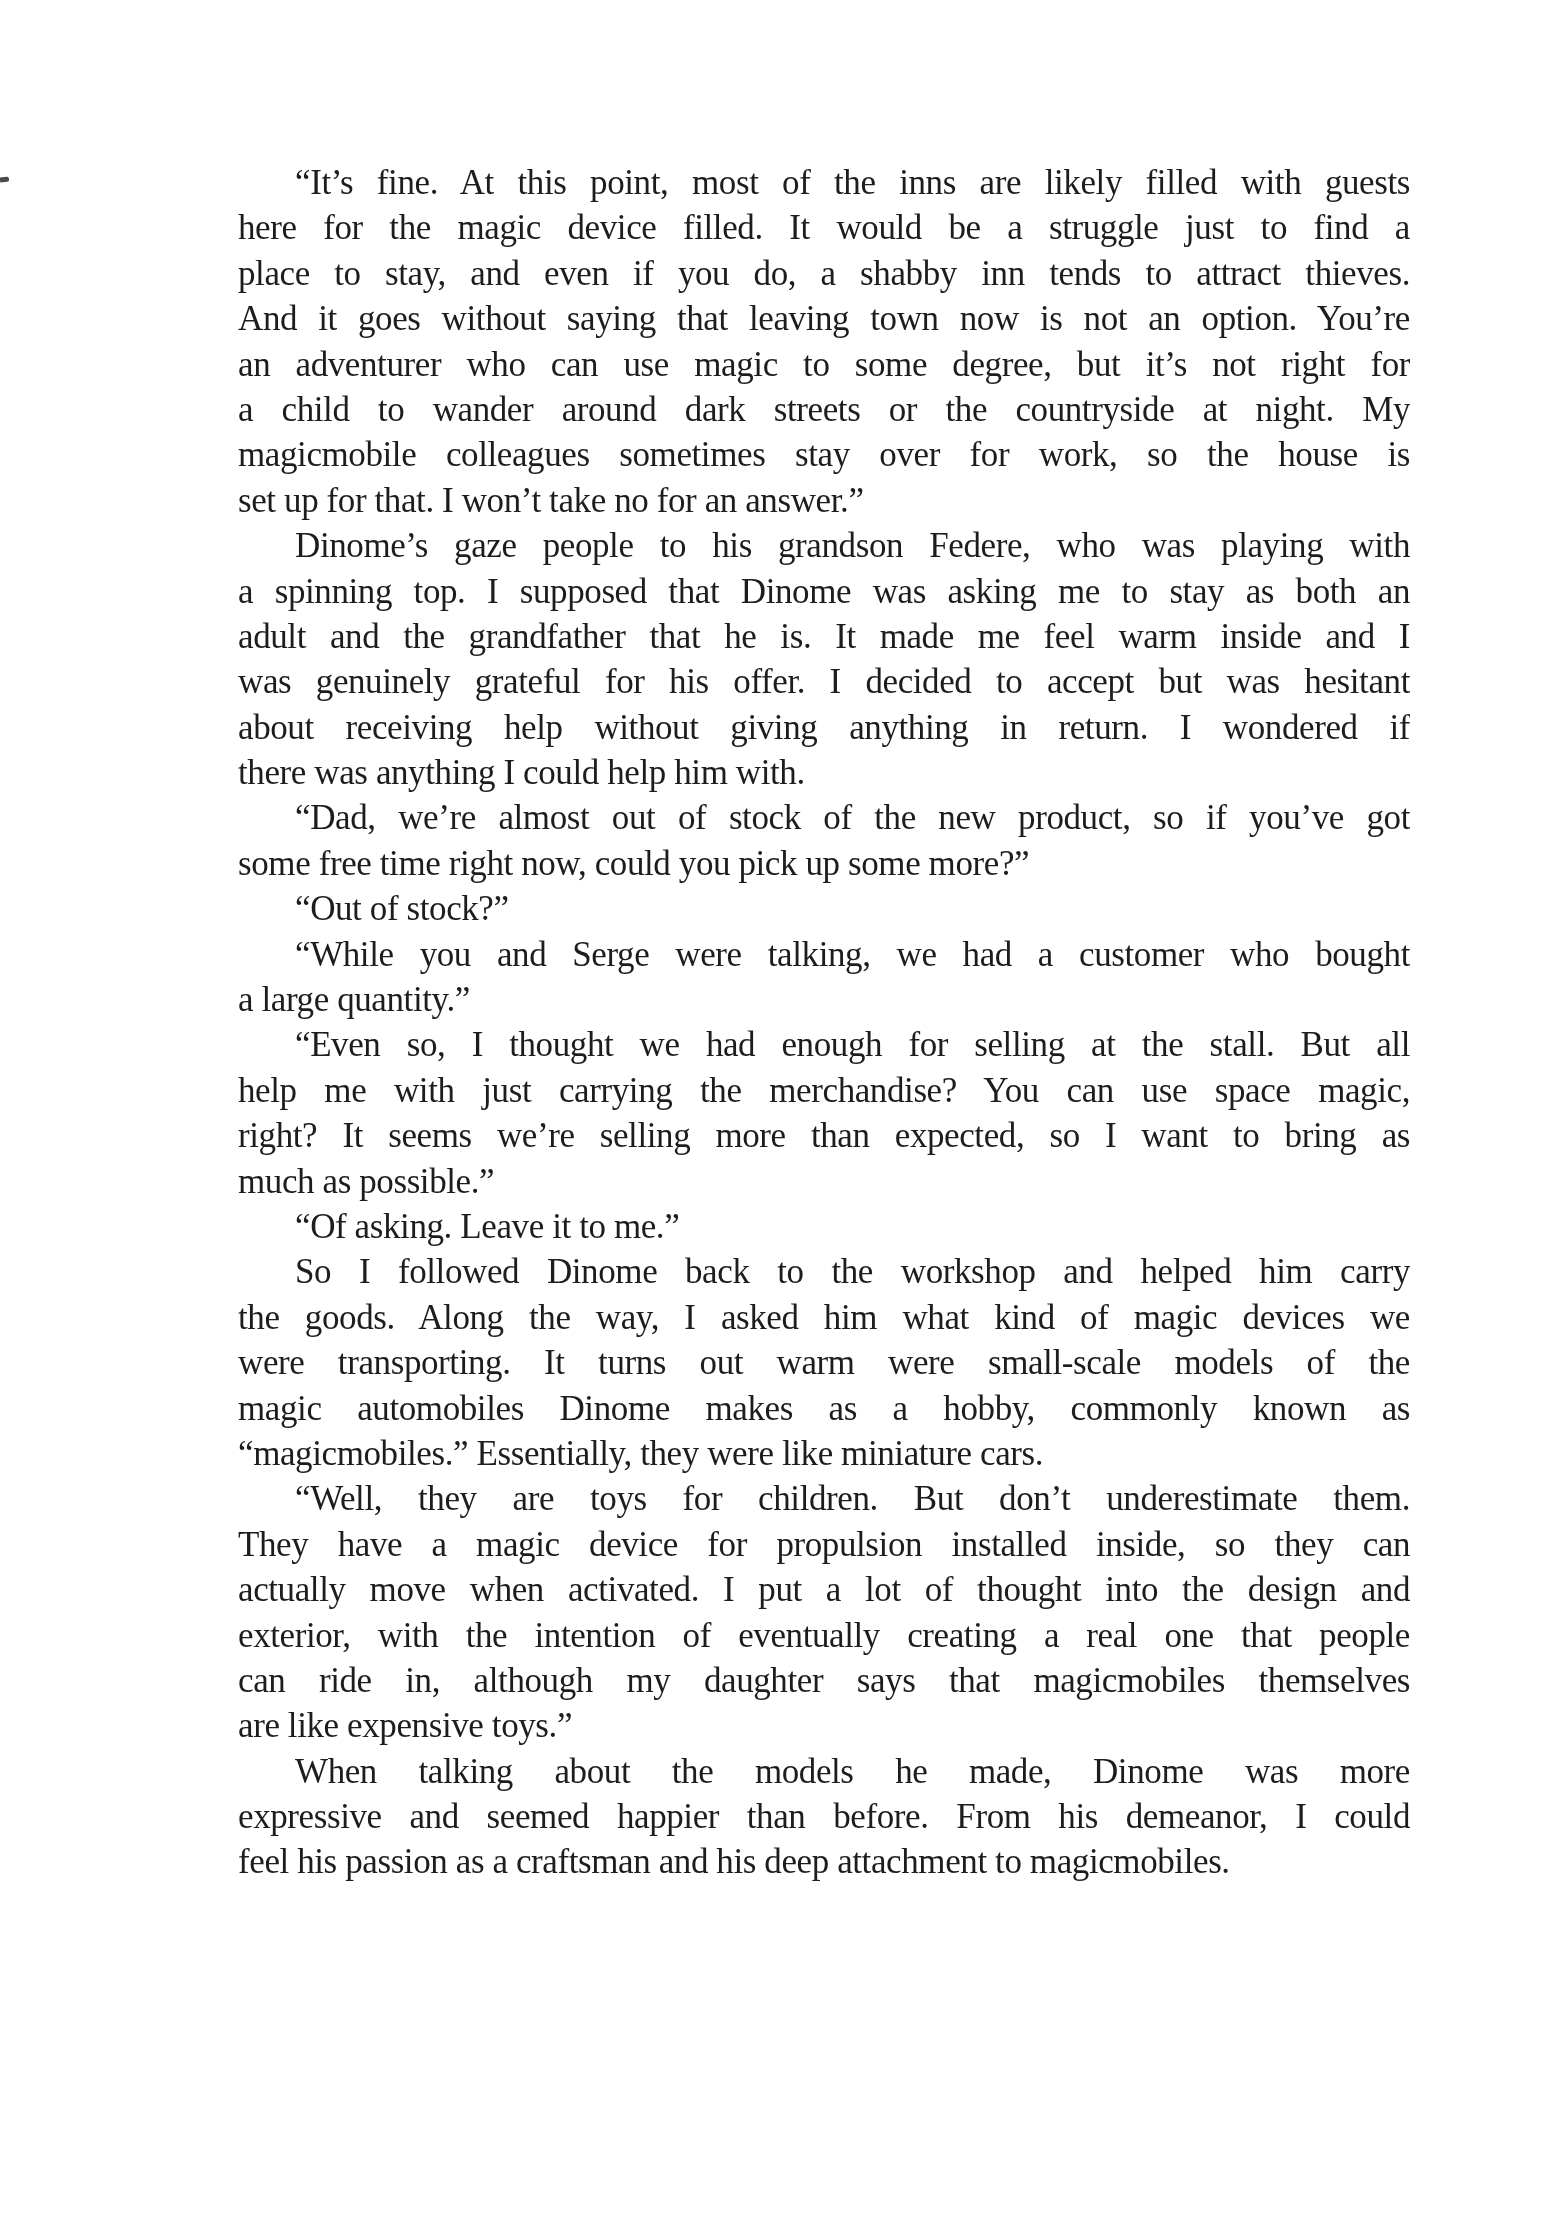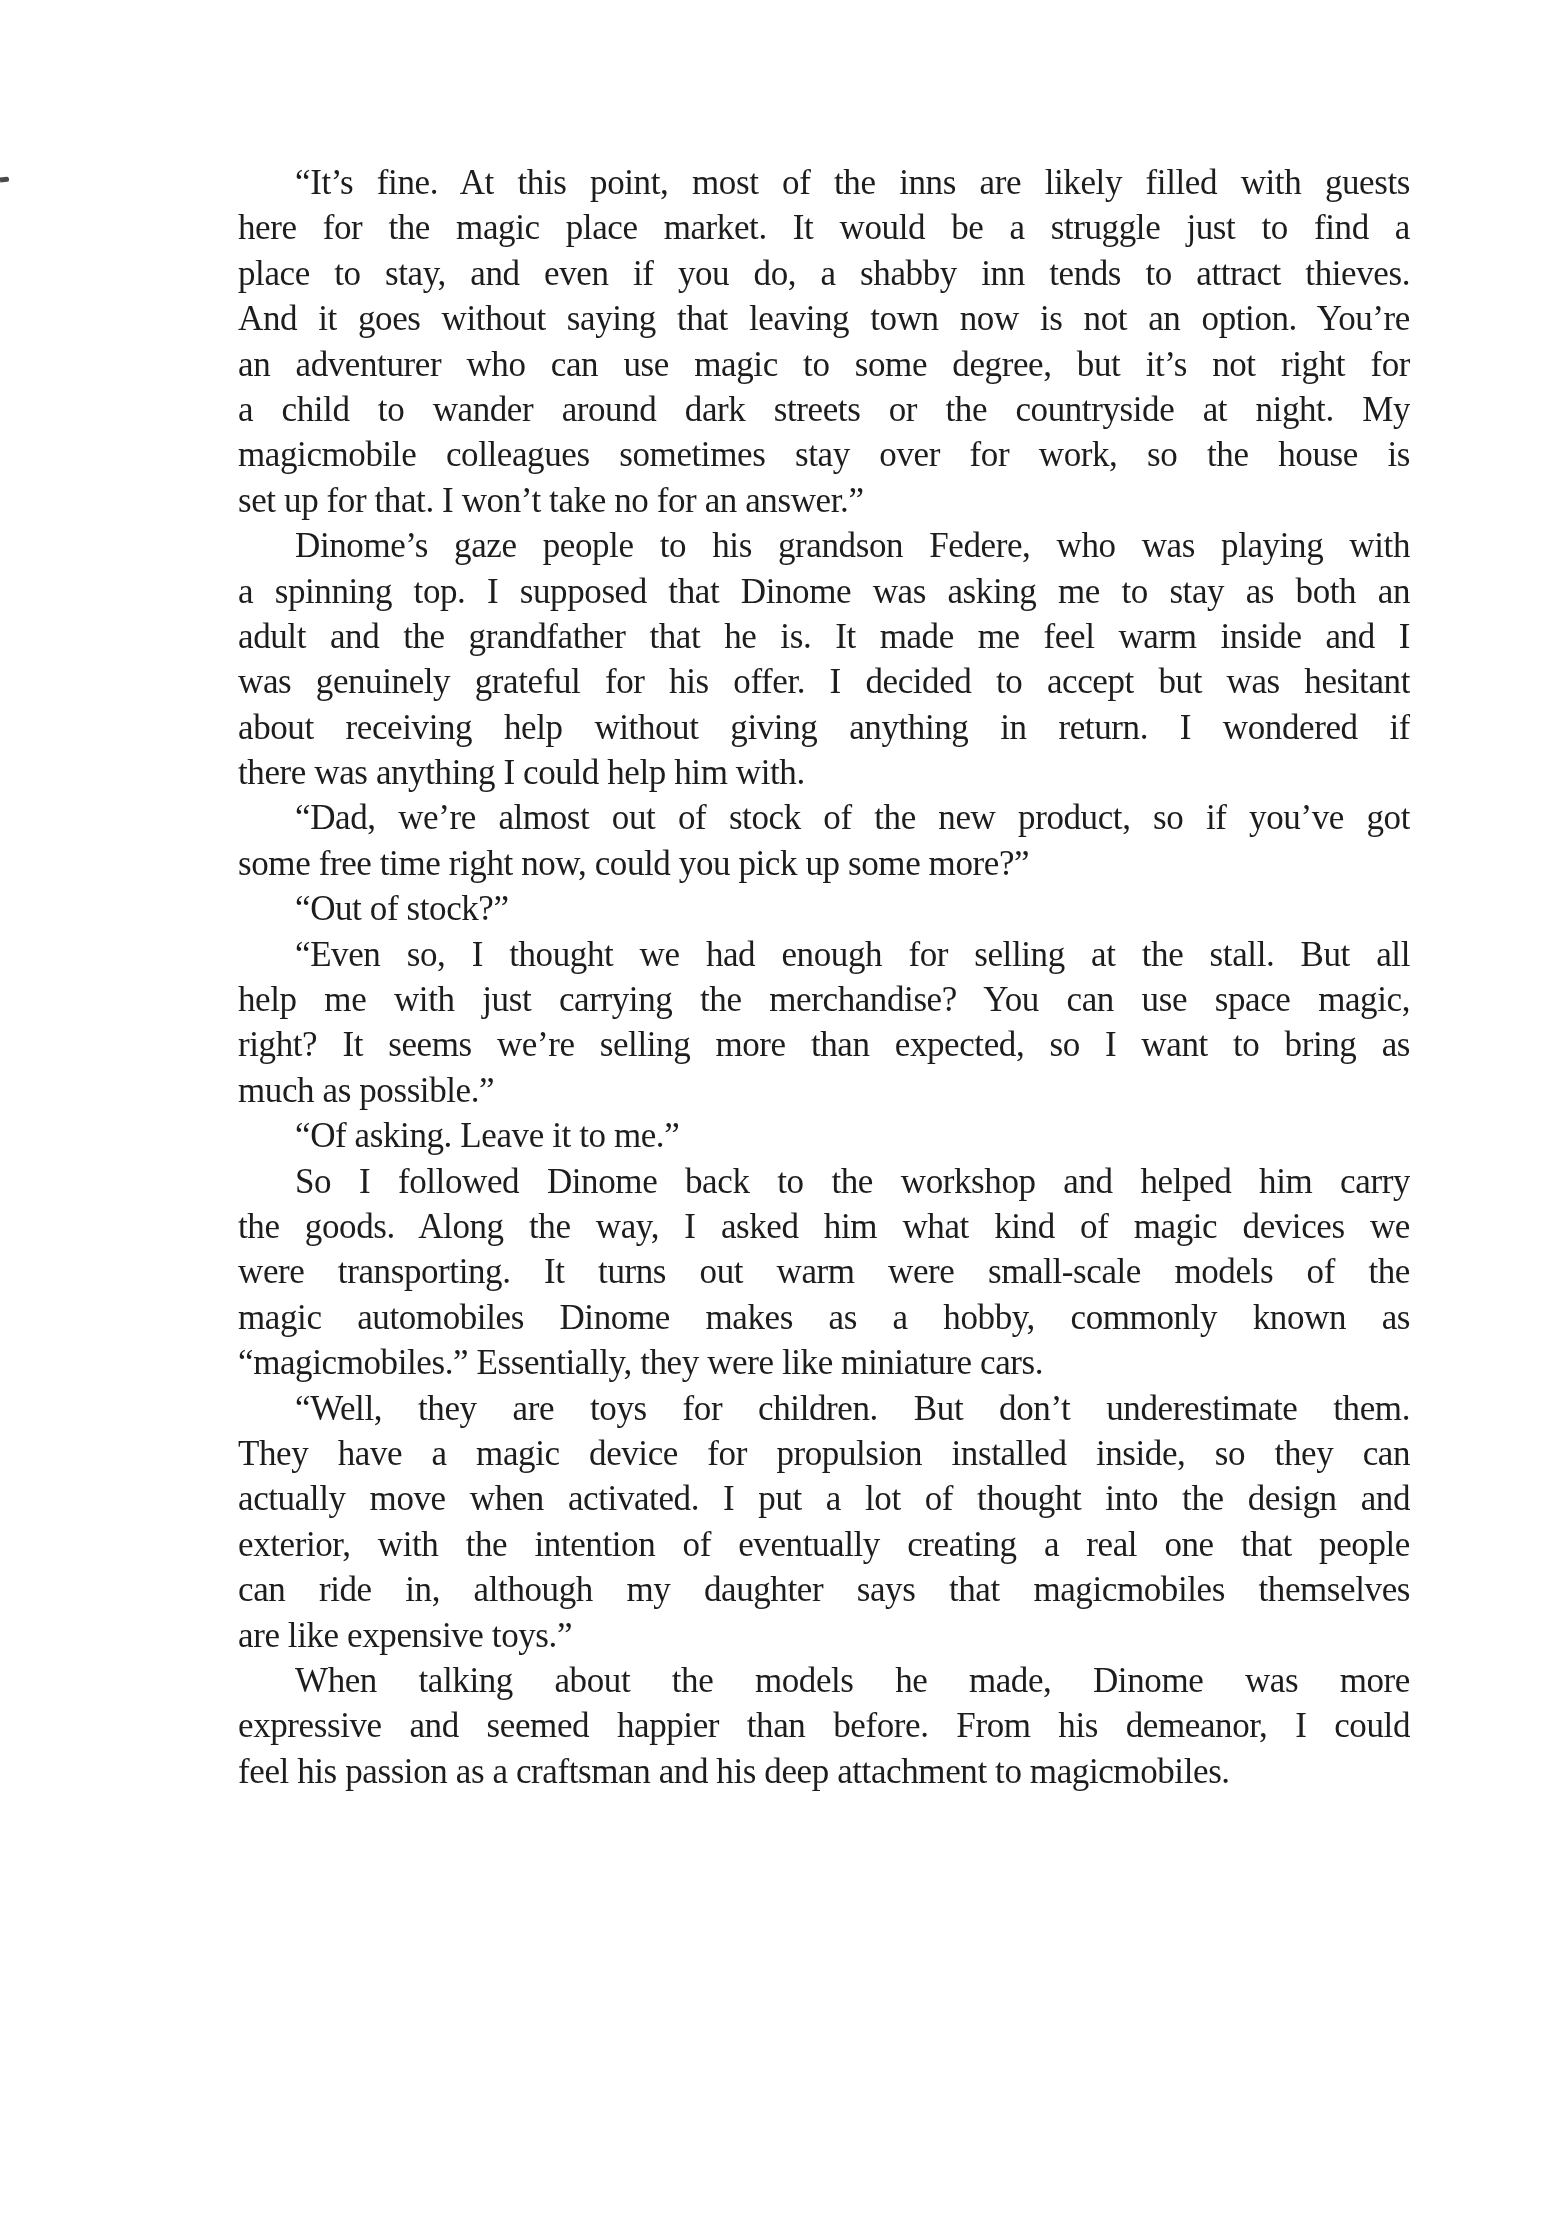--- a/index.html
+++ b/index.html
@@ -60,21 +60,21 @@
   }
 </style>
 </head>
 <body>
 
 <div class="page">
   <div class="edge-artifact"></div>
   <div class="text-block">
       <div class="paragraph">
         <div class="line indent">“It’s fine. At this point, most of the inns are likely filled with guests</div>
-        <div class="line">here for the magic place market. It would be a struggle just to find a</div>
+        <div class="line">here for the magic device filled. It would be a struggle just to find a</div>
         <div class="line">place to stay, and even if you do, a shabby inn tends to attract thieves.</div>
         <div class="line">And it goes without saying that leaving town now is not an option. You’re</div>
         <div class="line">an adventurer who can use magic to some degree, but it’s not right for</div>
         <div class="line">a child to wander around dark streets or the countryside at night. My</div>
         <div class="line">magicmobile colleagues sometimes stay over for work, so the house is</div>
         <div class="line last">set up for that. I won’t take no for an answer.”</div>
       </div>
       <div class="paragraph">
         <div class="line indent">Dinome’s gaze people to his grandson Federe, who was playing with</div>
         <div class="line">a spinning top. I supposed that Dinome was asking me to stay as both an</div>
@@ -82,20 +82,24 @@
         <div class="line">was genuinely grateful for his offer. I decided to accept but was hesitant</div>
         <div class="line">about receiving help without giving anything in return. I wondered if</div>
         <div class="line last">there was anything I could help him with.</div>
       </div>
       <div class="paragraph">
         <div class="line indent">“Dad, we’re almost out of stock of the new product, so if you’ve got</div>
         <div class="line last">some free time right now, could you pick up some more?”</div>
       </div>
       <div class="paragraph">
         <div class="line indent last">“Out of stock?”</div>
+      </div>
+      <div class="paragraph">
+        <div class="line indent">“While you and Serge were talking, we had a customer who bought</div>
+        <div class="line last">a large quantity.”</div>
       </div>
       <div class="paragraph">
         <div class="line indent">“Even so, I thought we had enough for selling at the stall. But all</div>
         <div class="line">help me with just carrying the merchandise? You can use space magic,</div>
         <div class="line">right? It seems we’re selling more than expected, so I want to bring as</div>
         <div class="line last">much as possible.”</div>
       </div>
       <div class="paragraph">
         <div class="line indent last">“Of asking. Leave it to me.”</div>
       </div>

